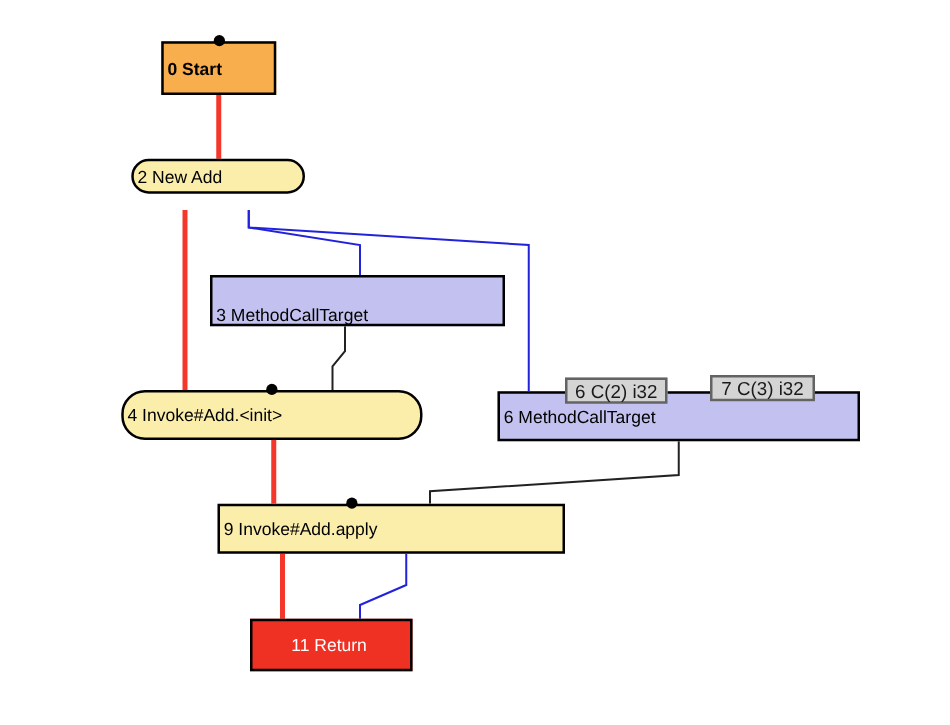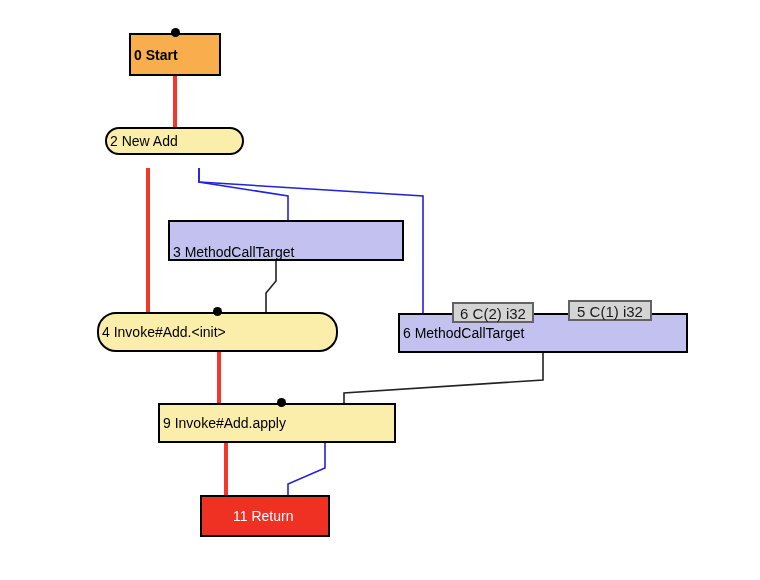--- a/index.html
+++ b/index.html
@@ -101,27 +101,27 @@
       <div class="node call" style="left: 168px; top: 220px; width: 236px; height: 41px; align-items: flex-end;">
         <span class="node-label">3 MethodCallTarget</span>
       </div>
       <div class="node op" style="left: 97px; top: 312px; width: 241px; height: 40px; border-radius: 19px;">
         <span class="node-label">4 Invoke#Add.&lt;init&gt;</span>
       </div>
       <div style="position: absolute; width: 9px; height: 9px; border-radius: 50%; background: rgb(0, 0, 0); left: 213px; top: 307px; z-index: 10;"></div>
       <div class="node call" style="left: 398px; top: 313px; width: 290px; height: 40px;">
         <span class="node-label">6 MethodCallTarget</span>
       </div>
-      <div class="node op" style="left: 158px; top: 403px; width: 238px; height: 40px; align-items: center;">
+      <div class="node op" style="left: 174px; top: 403px; width: 278px; height: 40px; align-items: center;">
         <span class="node-label">9 Invoke#Add.apply</span>
       </div>
       <div style="position: absolute; width: 9px; height: 9px; border-radius: 50%; background: rgb(0, 0, 0); left: 276.5px; top: 398px; z-index: 10;"></div>
       <div class="node ret" style="left: 200px; top: 495px; width: 130px; height: 42px;">
         <span class="node-label">11 Return</span>
       </div>
       <div class="const-node" style="left: 452px; top: 302px; width: 82px; height: 21px;">
         <span class="const-label">6 C(2) i32</span>
       </div>
       <div class="const-node" style="left: 568px; top: 300px; width: 84px; height: 21px;">
-        <span class="const-label">5 C(1) i32</span>
+        <span class="const-label">7 C(3) i32</span>
       </div>
     </div>
 </div>
 
 </body></html>

